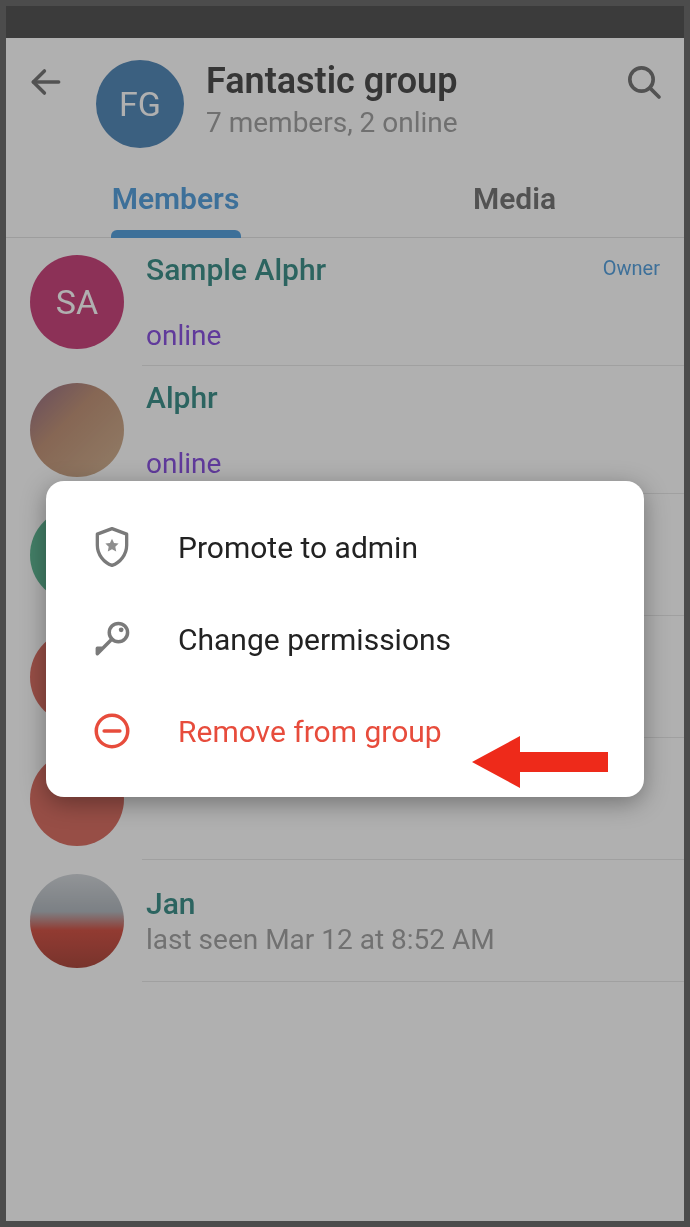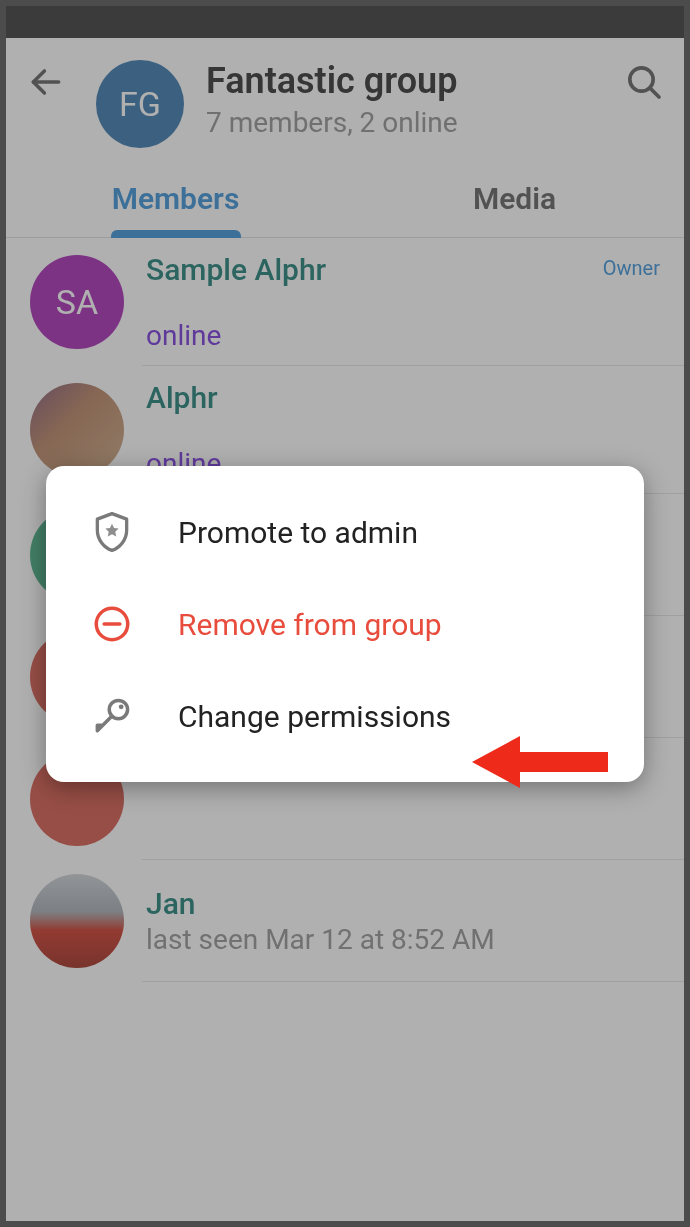--- a/index.html
+++ b/index.html
@@ -19,35 +19,35 @@
 
   .tabs { display: flex; height: 78px; align-items: center; border-bottom: 1px solid #dcdcdc; justify-content: space-between; }
   .tab { flex: 1; text-align: center; font-size: 30px; font-weight: 600; color: #555; cursor: pointer; position: relative; height: 100%; display: flex; align-items: center; justify-content: center; }
   .tab.active { color: #2f8ad6; }
   .tab.active::after { content: ""; position: absolute; bottom: -1px; left: 50%; transform: translateX(-50%); width: 130px; height: 8px; background: #2f8ad6; border-radius: 6px 6px 0 0; }
 
   .member-list { }
   .member { display: flex; align-items: center; padding: 14px 24px 14px 24px; position: relative; }
   .member::after { content: ""; position: absolute; bottom: 0; left: 136px; right: 0; height: 1px; background: #e2e2e2; }
   .avatar { width: 94px; height: 94px; border-radius: 50%; display: flex; align-items: center; justify-content: center; font-size: 34px; color: #fff; flex-shrink: 0; margin-right: 22px; background: #888; overflow: hidden; }
-  .avatar.sa { background: #a21caf; }
+  .avatar.sa { background: #be185d; }
   .avatar.photo1 { background: linear-gradient(135deg,#7b4a6a 0%, #b37a58 40%, #c8a27a 100%); }
   .avatar.green { background: #3aa67a; }
   .avatar.red { background: #d24d3f; }
   .avatar.tr { background: #2a9aa0; }
   .avatar.car { background: linear-gradient(180deg,#c8cdd2 0%,#a0a8b0 40%,#c82a1a 60%,#991d10 100%); }
   .member-info { flex: 1; }
   .member-name { font-size: 30px; font-weight: 500; color: #0f766e; }
   .member-status { font-size: 28px; color: #8d8d8d; margin-top: 2px; }
   .member-status.online { color: #6d28d9; margin-top: 32px; }
   .member-role { font-size: 20px; color: #2f8ad6; align-self: flex-start; margin-top: 4px; }
 
   .dim-overlay { position: absolute; inset: 0; background: rgba(80,80,80,0.45); pointer-events: none; }
 
-  .popup { position: absolute; left: 46px; top: 466px; width: 598px; background: #fff; border-radius: 18px; box-shadow: 0 6px 24px rgba(0,0,0,0.35); z-index: 10; padding: 20px 0; }
+  .popup { position: absolute; left: 46px; top: 481px; width: 598px; background: #fff; border-radius: 18px; box-shadow: 0 6px 24px rgba(0,0,0,0.35); z-index: 10; padding: 20px 0; }
   .popup-item { display: flex; align-items: center; height: 92px; padding: 0 34px; cursor: pointer; }
   .popup-icon { width: 64px; height: 64px; display: flex; align-items: center; justify-content: center; color: #7a7a7a; margin-right: 34px; flex-shrink: 0; }
   .popup-label { font-size: 30px; color: #222; }
   .popup-item.danger .popup-label { color: #e74c3c; }
   .popup-item.danger .popup-icon { color: #e74c3c; }
 
   .arrow-annotation { position: absolute; z-index: 20; left: 472px; top: 730px; pointer-events: none; }
 </style>
 </head>
 <body>
@@ -142,38 +142,38 @@
 <div class="popup">
   <div class="popup-item">
     <div class="popup-icon">
       <svg width="44" height="44" viewBox="0 0 24 24" fill="none" stroke="currentColor" stroke-width="1.8" stroke-linejoin="round" stroke-linecap="round">
         <path d="M12 2 L20 5 V11 C20 16 16.5 20.5 12 22 C7.5 20.5 4 16 4 11 V5 Z"></path>
         <path d="M12 7.5 l1.1 2.3 2.5 .3 -1.8 1.8 .5 2.5 -2.3-1.2 -2.3 1.2 .5-2.5 -1.8-1.8 2.5-.3 Z" fill="currentColor" stroke="none" opacity="0.85"></path>
       </svg>
     </div>
     <div class="popup-label">Promote to admin</div>
   </div>
-  <div class="popup-item danger">
-    <div class="popup-icon">
-      <svg width="42" height="42" viewBox="0 0 24 24" fill="none" stroke="currentColor" stroke-width="2" stroke-linecap="round">
-        <circle cx="12" cy="12" r="9"></circle>
-        <line x1="7.5" y1="12" x2="16.5" y2="12"></line>
-      </svg>
-    </div>
-    <div class="popup-label">Remove from group</div>
-  </div>
   <div class="popup-item">
     <div class="popup-icon">
       <svg width="44" height="44" viewBox="0 0 24 24" fill="none" stroke="currentColor" stroke-width="1.9" stroke-linecap="round" stroke-linejoin="round">
         <circle cx="15.5" cy="8.5" r="5"></circle>
         <circle cx="17" cy="7" r="1.3" fill="currentColor" stroke="none"></circle>
         <path d="M12 12 L4 20 M4 20 v-3 M7 17 h-3"></path>
       </svg>
     </div>
     <div class="popup-label">Change permissions</div>
   </div>
+  <div class="popup-item danger">
+    <div class="popup-icon">
+      <svg width="42" height="42" viewBox="0 0 24 24" fill="none" stroke="currentColor" stroke-width="2" stroke-linecap="round">
+        <circle cx="12" cy="12" r="9"></circle>
+        <line x1="7.5" y1="12" x2="16.5" y2="12"></line>
+      </svg>
+    </div>
+    <div class="popup-label">Remove from group</div>
+  </div>
 </div>
 
 <div class="arrow-annotation">
   <svg width="140" height="64" viewBox="0 0 140 64">
     <polygon points="0,32 48,6 48,22 136,22 136,42 48,42 48,58" fill="#ee2a1a"></polygon>
   </svg>
 </div>
 
 </body></html>

